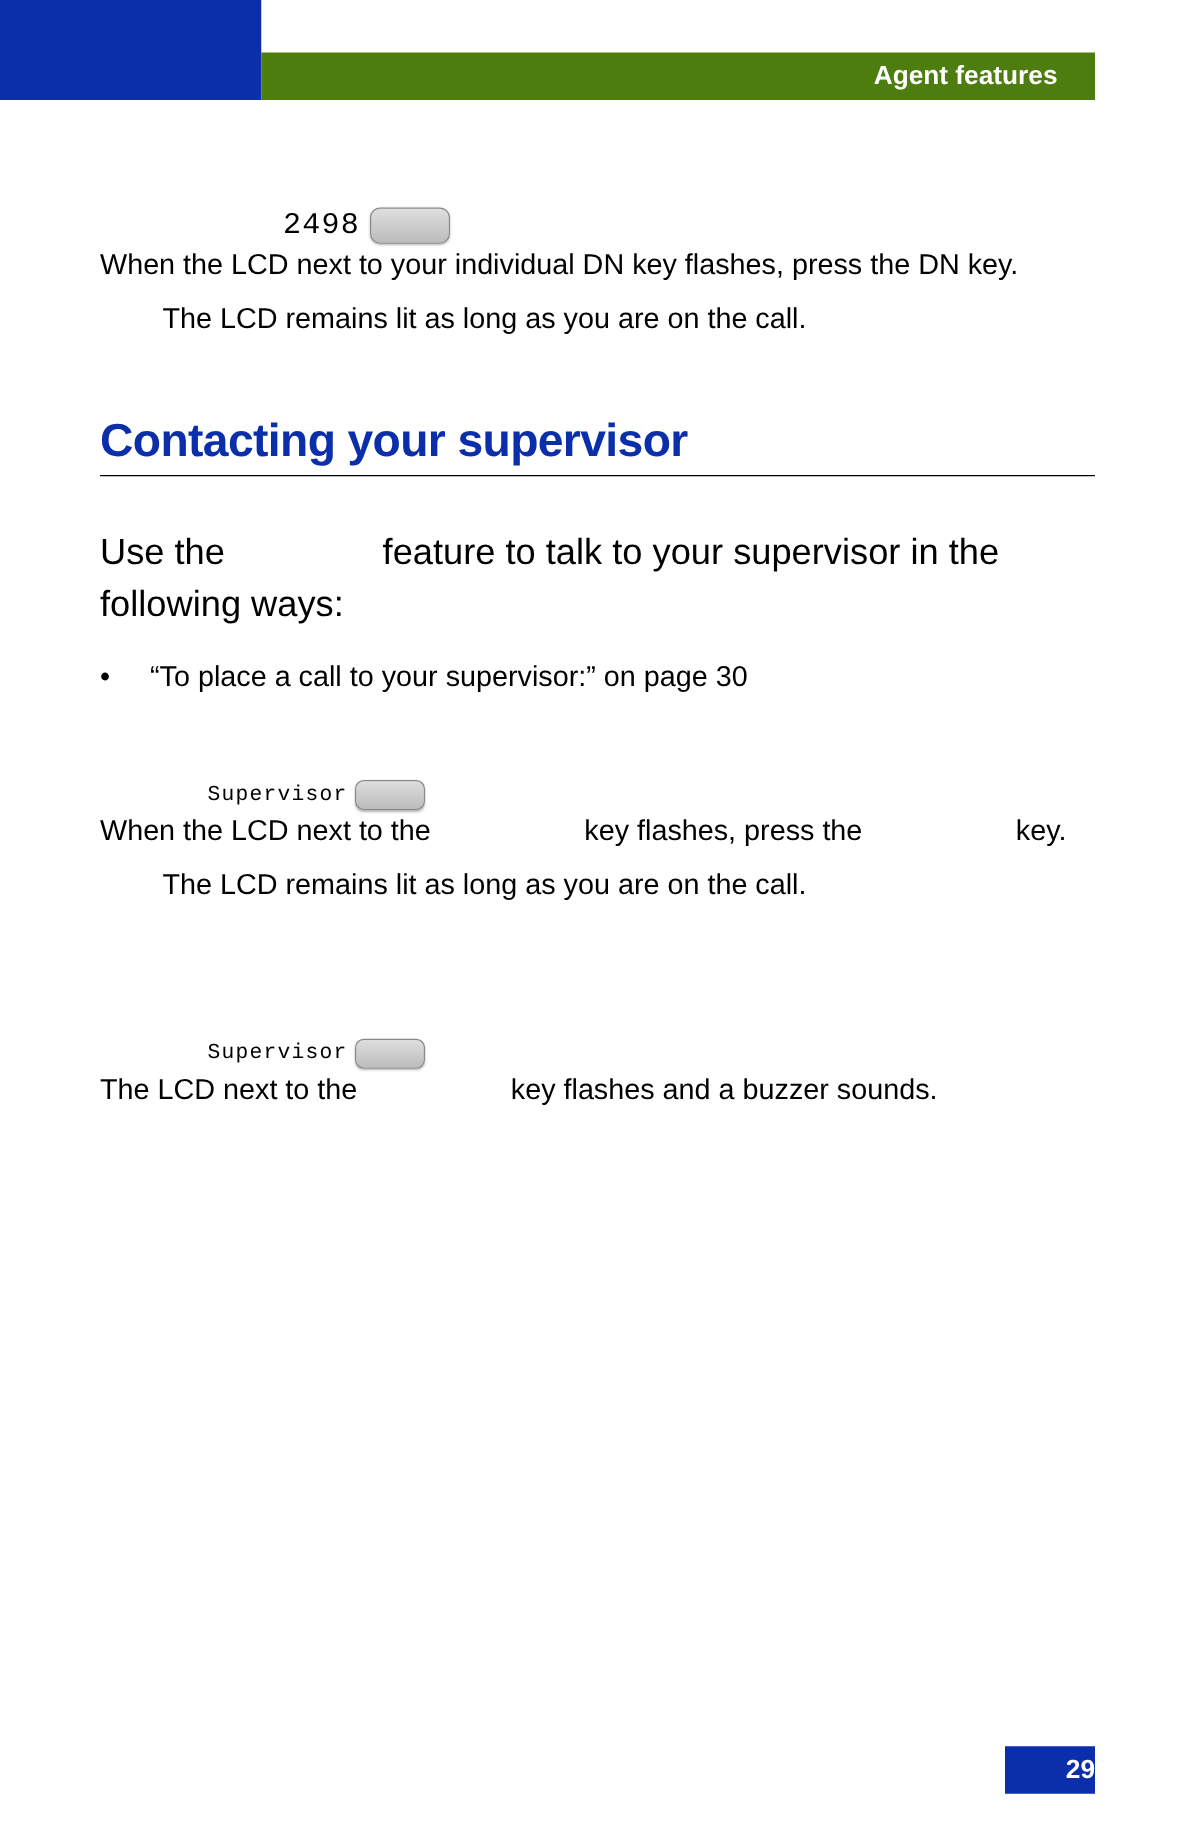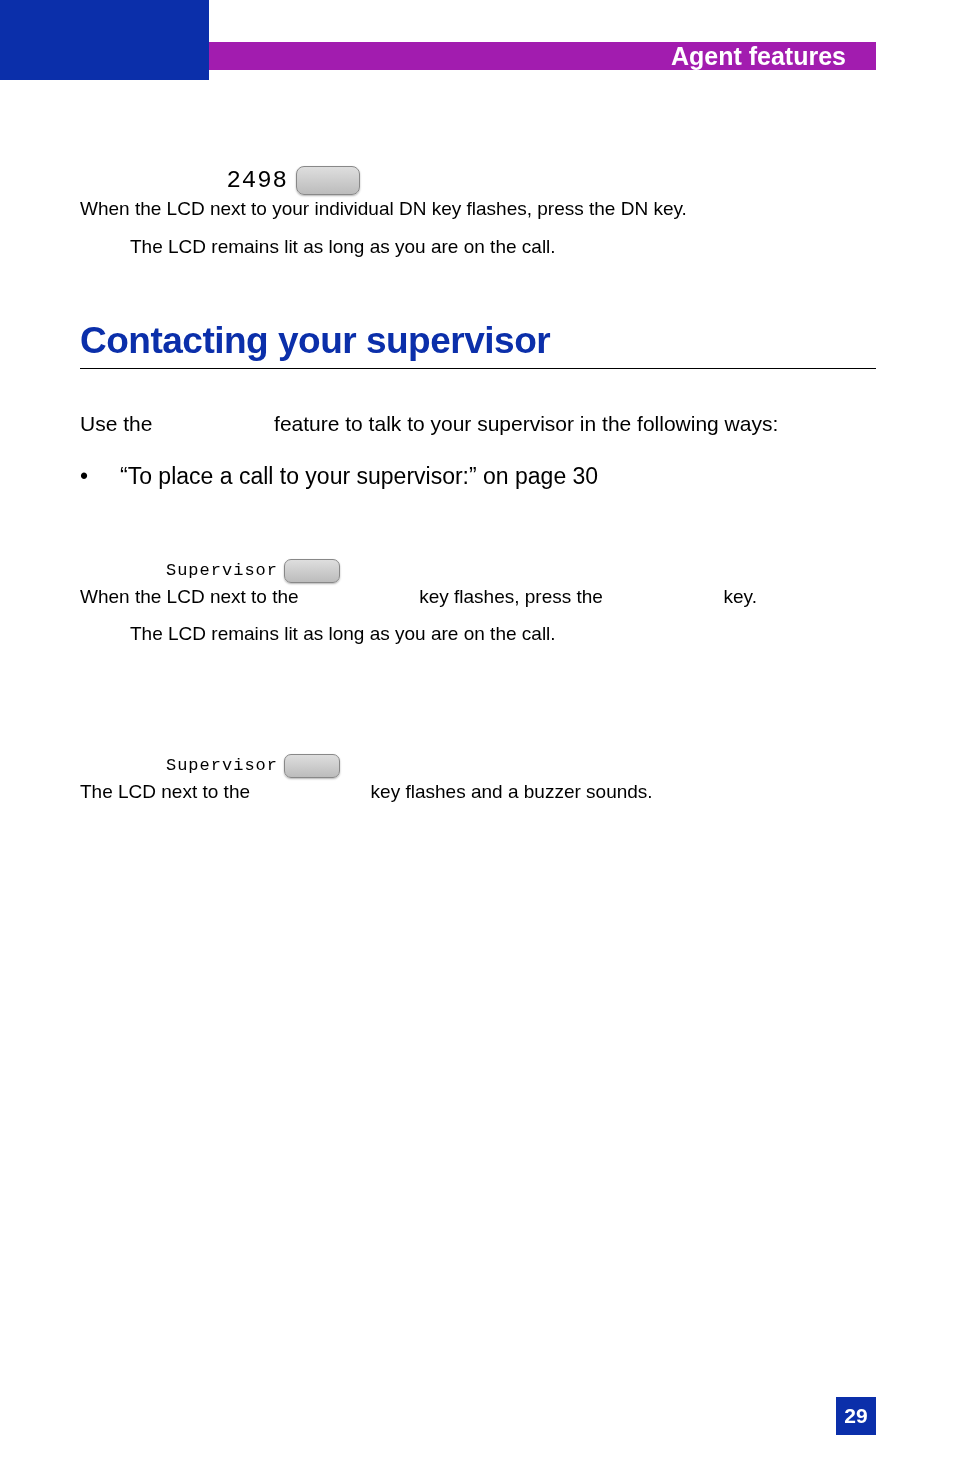--- a/index.html
+++ b/index.html
@@ -22,25 +22,25 @@
     top: 0;
     width: 209px;
     height: 80px;
     background: #0b2faa;
   }
   .header-bar {
     position: absolute;
     left: 209px;
     top: 42px;
     right: 78px;
-    height: 28px;
-    background: #a21caf;
+    height: 38px;
+    background: #4d7c0f;
     color: #ffffff;
     font-weight: bold;
-    font-size: 25px;
+    font-size: 21px;
     display: flex;
     align-items: center;
     justify-content: flex-end;
     padding-right: 30px;
   }
   .content {
     position: absolute;
     left: 80px;
     top: 160px;
     right: 78px;
@@ -85,40 +85,40 @@
   .key-btn-sm {
     width: 54px;
     height: 22px;
     border-radius: 7px;
     background: linear-gradient(#dedede, #bcbcbc);
     border: 1px solid #888;
     box-shadow: 0 1px 2px rgba(0,0,0,0.3);
   }
   .step-text {
     flex: 1;
-    font-size: 19px;
+    font-size: 23px;
     line-height: 1.45;
   }
   .indent-note {
     margin-top: 10px;
     padding-left: 50px;
   }
   h2.section {
     color: #0b2faa;
     font-size: 37px;
     font-weight: bold;
     font-family: Arial, Helvetica, sans-serif;
     letter-spacing: -0.5px;
     border-bottom: 1px solid #000;
     padding-bottom: 6px;
     margin-top: 60px;
     margin-bottom: 40px;
   }
   .body-text {
-    font-size: 21px;
+    font-size: 29px;
     line-height: 1.45;
     margin-bottom: 20px;
   }
   ul.toc {
     list-style: none;
     padding-left: 0;
     margin: 0 0 60px 0;
   }
   ul.toc li {
     font-size: 23px;
@@ -134,29 +134,29 @@
     text-indent: 0;
   }
   .sub-step .key-col {
     width: 260px;
     padding-right: 20px;
   }
   .page-num {
     position: absolute;
     right: 78px;
     bottom: 40px;
-    width: 40px;
+    width: 72px;
     height: 38px;
     background: #0b2faa;
     color: #ffffff;
     font-weight: bold;
     font-size: 21px;
     display: flex;
     align-items: center;
-    justify-content: center;
+    justify-content: flex-end;
   }
   .blank-key {
     display: inline-block;
     min-width: 110px;
   }
 </style>
 </head>
 <body>
 
 <div class="page">

